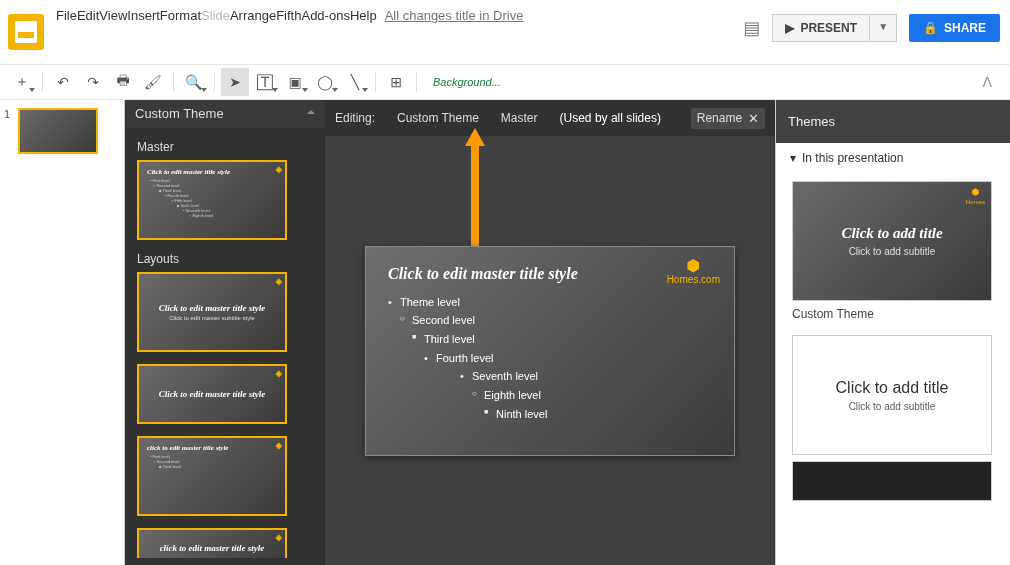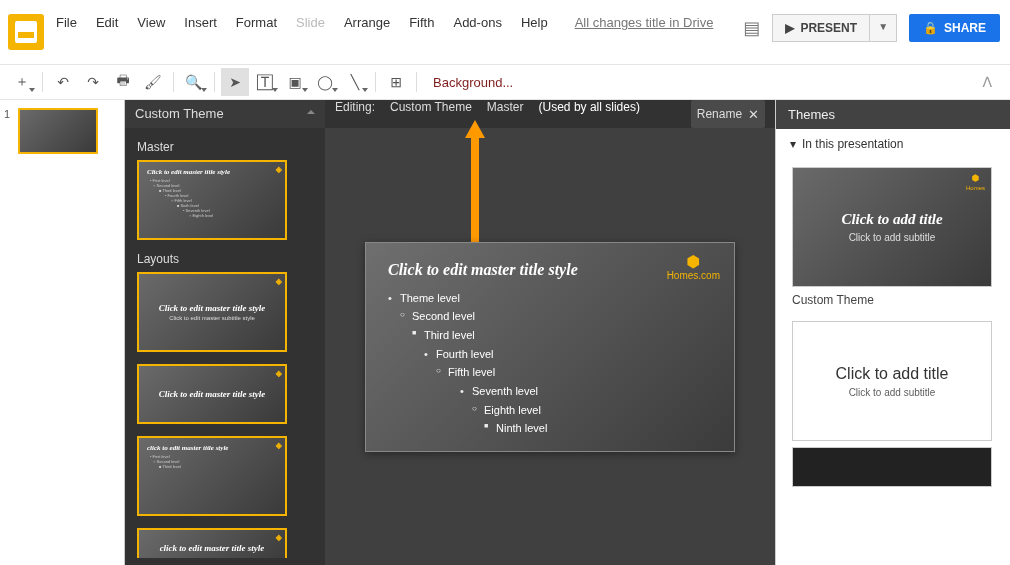--- a/index.html
+++ b/index.html
@@ -7,35 +7,35 @@
 
 .header { height: 64px; display: flex; align-items: flex-start; padding: 8px 10px 0 8px; position: relative; }
 .logo-box { width: 36px; height: 36px; background: #f4b400; border-radius: 3px; margin-top: 6px; margin-right: 12px; position: relative; }
 .logo-box::after { content: ""; position: absolute; left: 7px; top: 7px; width: 22px; height: 22px; background: #fff; border-radius: 2px; }
 .logo-box::before { content: ""; position: absolute; left: 10px; top: 18px; width: 16px; height: 6px; background: #f4b400; z-index: 1; }
 .title-area { flex: 1; }
 .doc-title-row { display: flex; align-items: center; gap: 10px; margin-top: 2px; }
 .doc-title { font-size: 18px; color: #888; font-style: italic; }
 .star-icon { color: #ccc; font-size: 16px; }
 .folder-icon { color: #aaa; font-size: 16px; }
-.menu-bar { display: flex; gap: 19px; margin-top: 7px; font-size: 13px; }
+.menu-bar { display: flex; font-size: 13px; }
 .menu-disabled { color: #bbb; }
 .save-status { color: #777; text-decoration: underline; margin-left: 8px; }
 .header-right { display: flex; align-items: center; gap: 12px; margin-top: 6px; }
 .comments-icon { color: #777; font-size: 18px; }
 .present-group { display: flex; }
 .present-btn { background: #f5f5f5; border: 1px solid #ccc; padding: 6px 12px; font-weight: bold; font-size: 12px; color: #444; display: flex; align-items: center; gap: 6px; }
 .present-drop { background: #f5f5f5; border: 1px solid #ccc; border-left: none; padding: 6px 8px; color: #666; font-size: 10px; }
 .share-btn { background: #1a73e8; color: #fff; font-weight: bold; font-size: 12px; padding: 7px 14px; border-radius: 2px; display: flex; align-items: center; gap: 6px; }
 
 .toolbar { height: 36px; border-top: 1px solid #e5e5e5; border-bottom: 1px solid #e5e5e5; display: flex; align-items: center; padding: 0 8px; gap: 2px; }
 .tb-btn { width: 28px; height: 28px; display: flex; align-items: center; justify-content: center; color: #555; font-size: 14px; position: relative; }
 .tb-btn.drop::after { content: ""; border-left: 3px solid transparent; border-right: 3px solid transparent; border-top: 4px solid #666; position: absolute; right: 1px; bottom: 4px; }
 .tb-sep { width: 1px; height: 20px; background: #ddd; margin: 0 4px; }
-.tb-text { padding: 0 10px; color: #7f1d1d; font-size: 13px; white-space: nowrap; }
+.tb-text { padding: 0 10px; color: #15803d; font-size: 11px; white-space: nowrap; font-style: italic; }
 .tb-collapse { margin-left: auto; color: #999; font-size: 14px; padding-right: 10px; }
 .tb-active { background: #e0e0e0; }
 
 .main-area { display: flex; height: 465px; }
 .slide-nav { width: 125px; background: #fff; border-right: 1px solid #ccc; padding: 8px 4px; }
 .slide-nav-num { font-size: 11px; color: #555; display: inline-block; vertical-align: top; }
 .slide-nav-thumb { width: 80px; height: 46px; border: 2px solid #f4b400; background: linear-gradient(135deg,#6a6a6a,#3a3a3a); display: inline-block; margin-left: 4px; border-radius: 1px; }
 
 .editor-col { flex: 1; display: flex; }
 .layout-panel { width: 200px; background: #323232; }
@@ -50,41 +50,41 @@
 .layout-thumb.title-sub { height: 80px; display: flex; flex-direction: column; justify-content: center; align-items: center; }
 .layout-thumb.title-sub .lt1 { color: #fff; font-style: italic; font-family: Georgia,serif; font-size: 9px; font-weight: bold; }
 .layout-thumb.title-sub .lt2 { color: #ddd; font-size: 6px; margin-top: 2px; }
 .layout-thumb.master-full { height: 80px; }
 .layout-thumb.master-full .lt1 { color: #fff; font-style: italic; font-family: Georgia,serif; font-size: 7px; font-weight: bold; }
 .layout-thumb.master-full ul { list-style: none; color: #ccc; font-size: 4px; margin-top: 2px; }
 .layout-thumb.master-full ul li { padding-left: 3px; }
 .mini-logo { position: absolute; top: 3px; right: 3px; color: #f4b400; font-size: 8px; font-weight: bold; }
 
 .canvas-area { flex: 1; background: #404040; display: flex; flex-direction: column; }
-.canvas-header { height: 28px; background: #323232; display: flex; padding: 0 10px; color: #ddd; font-size: 12px; gap: 15px; }
+.canvas-header { height: 36px; background: #323232; display: flex; align-items: center; padding: 0 10px; color: #ddd; font-size: 12px; gap: 22px; }
 .canvas-header .used { color: #ffffff; }
 .rename-group { margin-left: auto; display: flex; align-items: center; gap: 6px; background: #4a4a4a; padding: 3px 6px; border-radius: 2px; }
 .rename-group .close-x { font-size: 13px; }
 .canvas-body { flex: 1; display: flex; align-items: center; justify-content: center; position: relative; }
 .master-slide { width: 370px; height: 210px; background: linear-gradient(135deg,#6f6f6f,#3b3b3b); border: 1px solid #888; box-shadow: 0 2px 8px rgba(0,0,0,.4); padding: 18px 22px; position: relative; color: #fff; }
 .master-title { font-family: Georgia, serif; font-style: italic; font-weight: bold; font-size: 16px; margin-bottom: 10px; }
 .levels { list-style: none; font-size: 11px; line-height: 1.7; }
 .levels li { position: relative; padding-left: 12px; }
 .levels li::before { content: "•"; position: absolute; left: 0; opacity: .9; }
 .levels .open::before { content: "○"; font-size: 8px; top: 1px; }
 .levels .sq::before { content: "■"; font-size: 7px; top: 1px; }
 .lvl2{margin-left:12px} .lvl3{margin-left:24px} .lvl4{margin-left:36px} .lvl5{margin-left:48px} .lvl6{margin-left:60px} .lvl7{margin-left:72px} .lvl8{margin-left:84px} .lvl9{margin-left:96px}
 .slide-logo { position: absolute; top: 10px; right: 14px; color: #f4b400; font-size: 10px; text-align: center; line-height: 1.1; }
 .slide-logo .box3d { display:block; font-size:16px; }
 
 .arrow { position: absolute; color: #f90; }
 .arrow svg { display: block; }
 
 .themes-panel { width: 235px; border-left: 1px solid #ccc; background: #fff; }
-.themes-header { background: #424242; color: #eee; font-size: 13px; padding: 7px 12px; }
+.themes-header { background: #424242; color: #eee; font-size: 13px; padding: 14px 12px; }
 .themes-sub { font-size: 12px; padding: 8px 14px; color: #333; display: flex; align-items: center; gap: 6px; }
 .themes-list { padding: 8px 16px; overflow-y: auto; height: 400px; }
 .theme-thumb { width: 200px; height: 120px; border: 1px solid #ccc; margin-bottom: 6px; position: relative; display: flex; flex-direction: column; align-items: center; justify-content: center; }
 .theme-thumb.dark { background: linear-gradient(135deg,#6a6a6a,#3a3a3a); color: #fff; }
 .theme-thumb.light { background: #fff; color: #333; }
 .theme-thumb.black { background: #222; height: 40px; }
 .theme-thumb .tt1 { font-family: Georgia,serif; font-style: italic; font-weight: bold; font-size: 15px; }
 .theme-thumb .tt1b { font-family: Arial; font-style: normal; font-weight: normal; font-size: 16px; }
 .theme-thumb .tt2 { font-size: 10px; opacity: .8; margin-top: 4px; }
 .theme-label { font-size: 12px; color: #444; margin-bottom: 14px; }
@@ -234,21 +234,20 @@
         </div>
 
         <div class="master-slide">
           <div class="slide-logo"><span class="box3d">⬢</span><span>Homes.com</span></div>
           <div class="master-title">Click to edit master title style</div>
           <ul class="levels">
             <li>Theme level</li>
             <li class="lvl2 open">Second level</li>
             <li class="lvl3 sq">Third level</li>
             <li class="lvl4">Fourth level</li>
-            <li class="lvl5 open">Fifth level</li>
             <li class="lvl7">Seventh level</li>
             <li class="lvl8 open">Eighth level</li>
             <li class="lvl9 sq">Ninth level</li>
           </ul>
         </div>
       </div>
     </div>
   </div>
 
   <div class="themes-panel">

